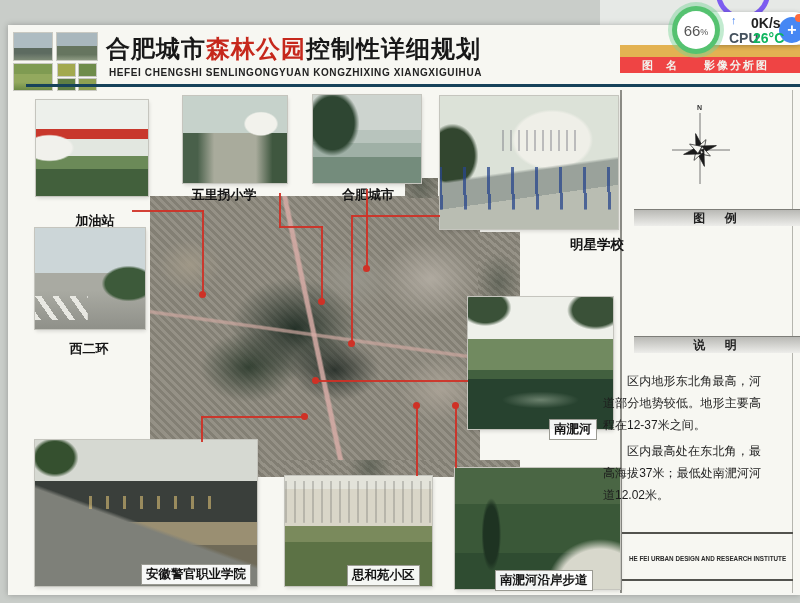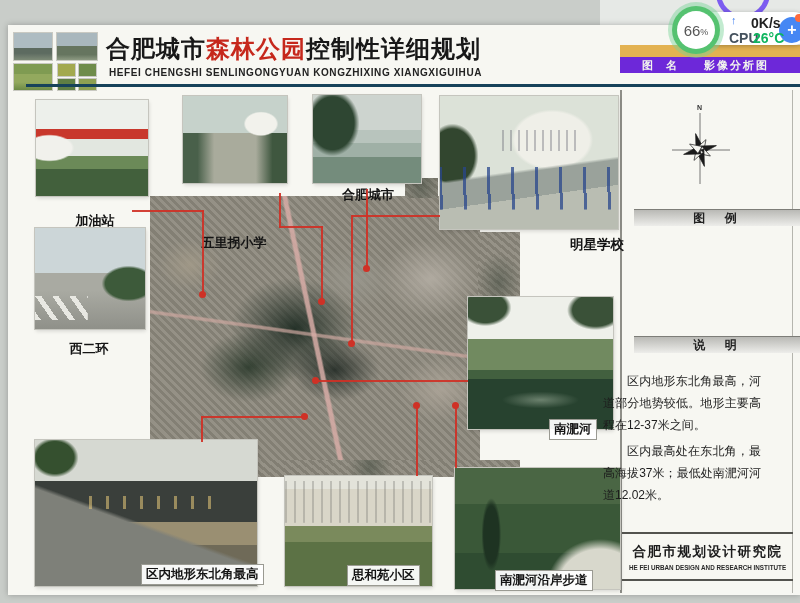--- a/index.html
+++ b/index.html
@@ -9,21 +9,21 @@
   #poster{left:8px;top:25px;width:792px;height:570px;background:#f7f7f2;
     box-shadow:0 0 6px rgba(0,0,0,.25);}
   .topstrip{left:600px;top:0;width:200px;height:27px;background:#e6e9e6;}
   
   .logo-tile{position:absolute;box-shadow:0 0 0 1px #c9c9c2;}
   #title{left:106px;top:33px;font-family:"DejaVu Serif","Liberation Serif",serif;
     font-weight:bold;font-size:24px;letter-spacing:1px;color:#181818;white-space:nowrap;}
   #title .red{color:#c6281c;}
   #subtitle{left:109px;top:67px;font-size:10px;font-weight:bold;letter-spacing:.6px;color:#222;white-space:nowrap;}
   #yellowband{left:620px;top:45px;width:180px;height:12px;background:#e3b252;}
-  #greenbar{left:620px;top:57px;width:180px;height:16px;background:#6d28d9;color:#f2f4ee;
+  #greenbar{left:620px;top:57px;width:180px;height:16px;background:#ef4444;color:#f2f4ee;
     font-size:11px;font-weight:bold;display:flex;align-items:center;}
   #greenbar .t1{margin-left:22px;letter-spacing:5px;}
   #greenbar .t2{margin-left:22px;letter-spacing:2px;}
   #hdrline{left:26px;top:84px;width:774px;height:3px;background:#16425a;}
   
   #vdiv{left:620px;top:90px;width:2px;height:503px;background:#8e8e88;}
   #rdiv{left:792px;top:90px;width:1px;height:503px;background:#b5b5ae;}
   
   .photo{position:absolute;box-shadow:0 0 0 1px #c5c5be,1px 2px 4px rgba(0,0,0,.15);}
   .plabel{position:absolute;font-weight:bold;color:#141414;font-size:13px;text-align:center;white-space:nowrap;}
@@ -142,26 +142,26 @@
 <div class="photo" style="left:285px;top:476px;width:147px;height:110px;background-image:
   repeating-linear-gradient(90deg,rgba(120,120,115,.35) 0 2px,transparent 2px 9px),
   linear-gradient(180deg,#e3e3da 0 12%,#d9d6c8 12% 45%,#7a8a5c 45% 60%,#5c7245 60% 100%);
   background-size:100% 38%,100% 100%;background-position:0 8%,0 0;background-repeat:no-repeat;"></div>
 <div class="photo" style="left:455px;top:468px;width:165px;height:121px;background-image:
   radial-gradient(95px 85px at 88% 98%,#d8d8cc 0 44%,transparent 56%),
   radial-gradient(14px 52px at 22% 55%,#1e3322 0 55%,transparent 70%),
   linear-gradient(180deg,#4a6644 0 30%,#3a5838 30% 70%,#2f4c31 70% 100%);"></div>
 
 <div class="plabel" style="left:50px;top:201px;width:90px;margin-top:11px;">加油站</div>
-<div class="plabel" style="left:182px;top:186px;width:104px;margin-top:48px;">五里拐小学</div>
+<div class="plabel" style="left:172px;top:186px;width:104px;">五里拐小学</div>
 <div class="plabel" style="left:318px;top:186px;width:100px;">合肥城市</div>
 <div class="plabel" style="left:566px;top:236px;width:62px;font-size:13.5px;">明星学校</div>
 <div class="plabel" style="left:45px;top:340px;width:88px;">西二环</div>
 <div class="plabel plaque" style="left:550px;top:420px;">南淝河</div>
-<div class="plabel plaque" style="left:142px;top:565px;">区内地形东北角最高</div>
+<div class="plabel plaque" style="left:142px;top:565px;">安徽警官职业学院</div>
 <div class="plabel plaque" style="left:348px;top:566px;">思和苑小区</div>
 <div class="plabel plaque" style="left:496px;top:571px;">南淝河沿岸步道</div>
 
 <div class="rl" style="left:132px;top:210px;width:72px;height:2px;"></div>
 <div class="rl" style="left:202px;top:210px;width:2px;height:84px;"></div>
 <div class="rdot" style="left:199px;top:291px;"></div>
 <div class="rl" style="left:279px;top:193px;width:2px;height:35px;"></div>
 <div class="rl" style="left:279px;top:226px;width:44px;height:2px;"></div>
 <div class="rl" style="left:321px;top:226px;width:2px;height:76px;"></div>
 <div class="rdot" style="left:318px;top:298px;"></div>
@@ -197,21 +197,20 @@
 </svg>
 <div class="abs band" style="top:209px;">
     <span>图 例</span>
   </div>
 <div class="abs band" style="top:336px;align-items:center;">
     <span>说 明</span>
   </div>
 <div class="abs note" style="top:370px;">区内地形东北角最高，河道部分地势较低。地形主要高程在12-37米之间。</div>
 <div class="abs note" style="top:440px;">区内最高处在东北角，最高海拔37米；最低处南淝河河道12.02米。</div>
 <div class="abs" id="institute">
-  <div class="cn">合肥市规划设计研究院</div>
   <div class="en">HE FEI URBAN DESIGN AND RESEARCH INSTITUTE</div>
 </div>
 
 <div class="abs" id="arc"></div>
 <div class="abs" id="pill"></div>
 <span class="pilltxt" style="left:731px;top:14px;color:#3b7cf0;font-size:11px;">↑</span>
 <span class="pilltxt" style="left:751px;top:15px;color:#222;">0K/s</span>
 <span class="pilltxt" style="left:729px;top:30px;color:#45525e;font-weight:600;">CPU</span>
 <span class="pilltxt" style="left:753px;top:30px;color:#0fb55f;">26°C</span>
 <div class="abs" id="zoombadge">

